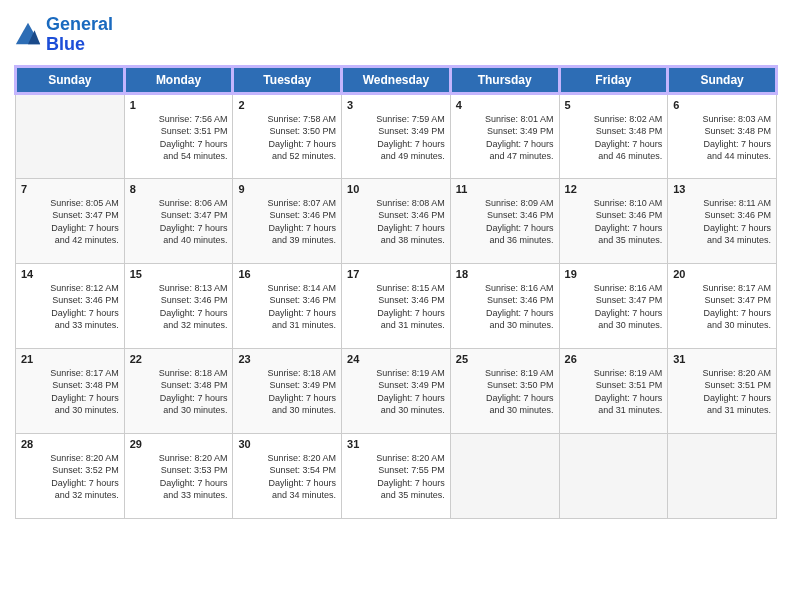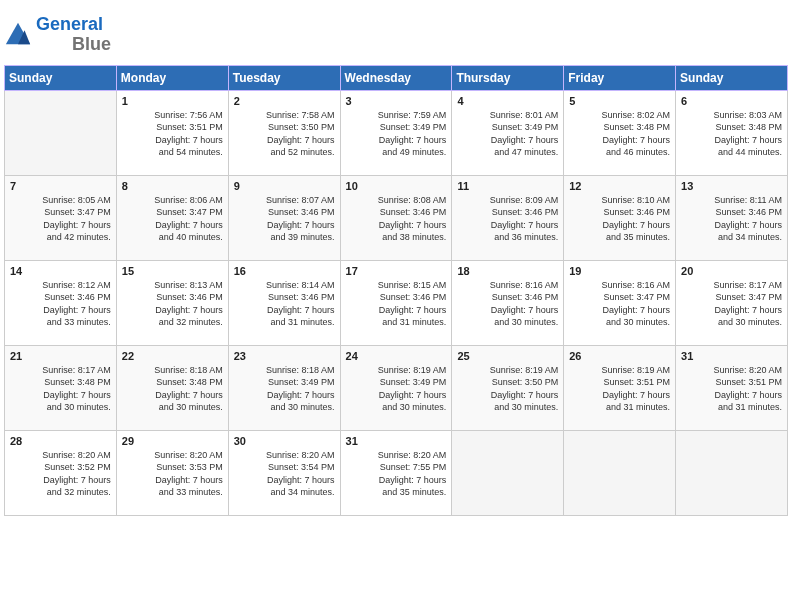--- a/index.html
+++ b/index.html
@@ -6,21 +6,21 @@
     body {
       width: 792px;
       height: 612px;
       font-family: Arial, sans-serif;
       background: #fff;
       overflow: hidden;
     }
     .page {
       width: 792px;
       height: 612px;
-      padding: 15px 4px;
+      padding: 15px 14px;
     }
     .header {
       display: flex;
       justify-content: space-between;
       align-items: flex-start;
       margin-bottom: 10px;
     }
     .logo {
       display: flex;
       align-items: center;
@@ -55,22 +55,22 @@
       width: 100%;
       border-collapse: collapse;
       table-layout: fixed;
     }
     .calendar-table th {
       background-color: #2d6db5;
       color: #fff;
       font-size: 12px;
       font-weight: bold;
       padding: 5px 4px;
-      text-align: left;
-      border: 1px solid #c4b5fd;
+      text-align: center;
+      border: 3px solid #c4b5fd;
     }
     .calendar-table td {
       border: 1px solid #ccc;
       vertical-align: top;
       padding: 4px 5px;
       font-size: 9.5px;
       color: #333;
       height: 85px;
       background: #fff;
     }
@@ -98,21 +98,21 @@
 
 <div class="page">
   <div class="header">
     <div class="logo">
       <svg class="logo-icon" viewBox="0 0 30 30">
         <polygon points="15,2 28,25 2,25" fill="#2d6db5"></polygon>
         <polygon points="22,10 28,25 15,25" fill="#1a4a8a"></polygon>
       </svg>
       <div class="logo-text">
         <div><span>General</span></div>
-        <div style="color:#737373;margin-left:36px;">Blue</div>
+        <div style="color:#1d4ed8;">Blue</div>
       </div>
     </div>
     <div class="title-block">
       <div class="month-title"></div>
       <div class="location"></div>
     </div>
   </div>
 
   <table class="calendar-table">
     <thead>

